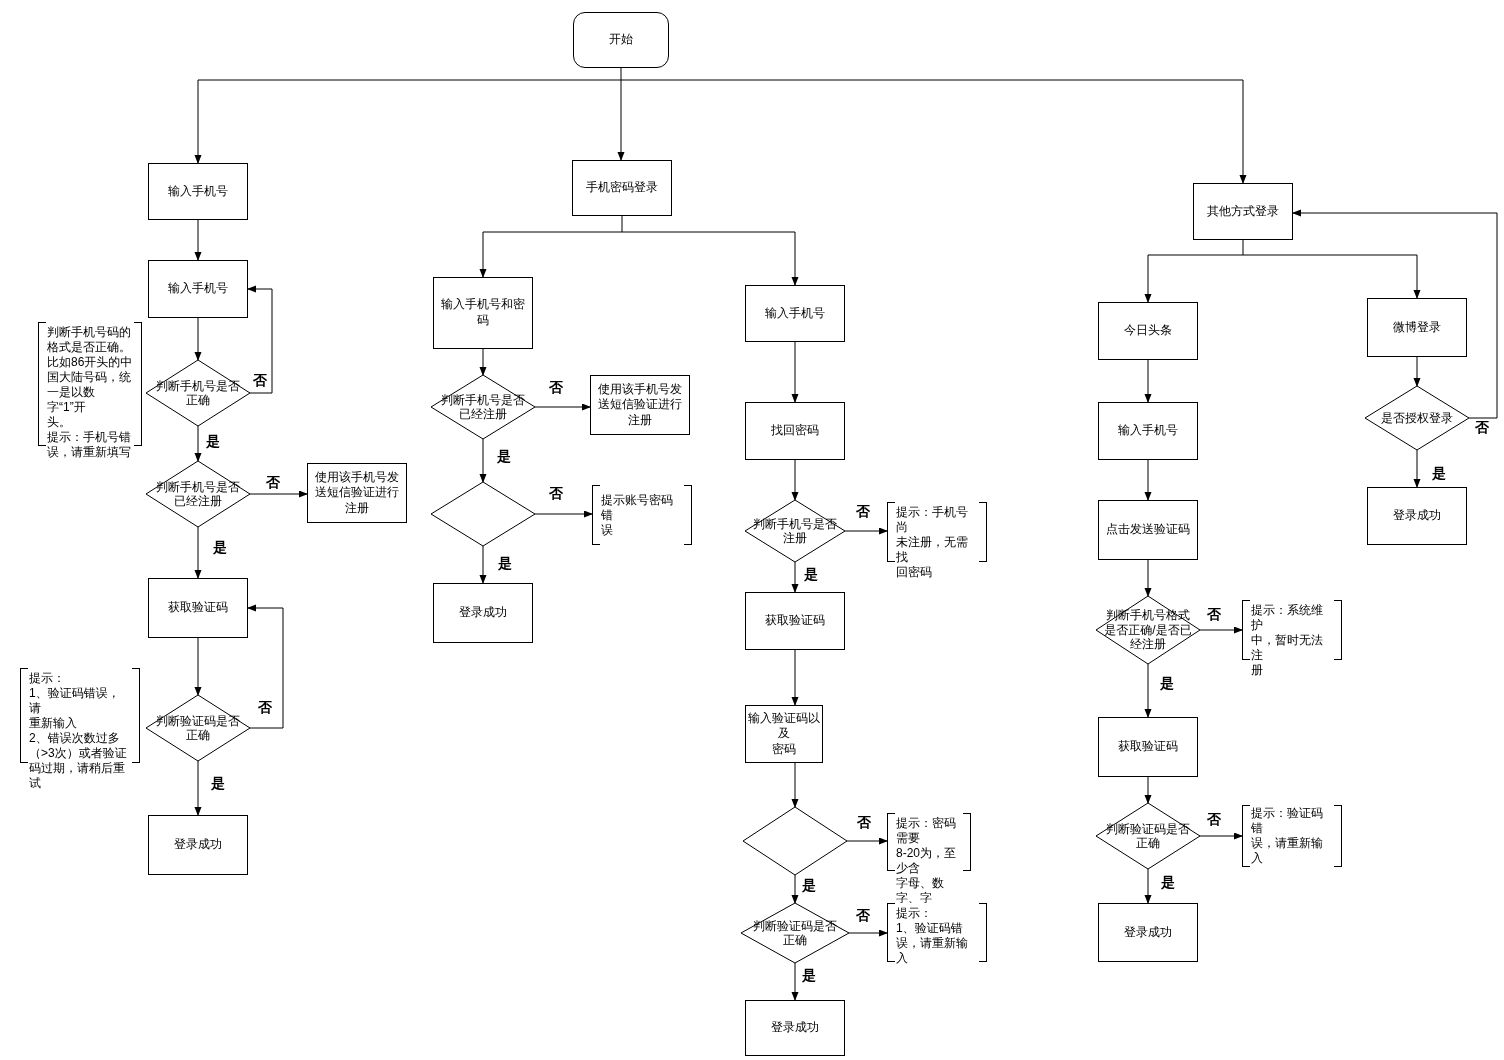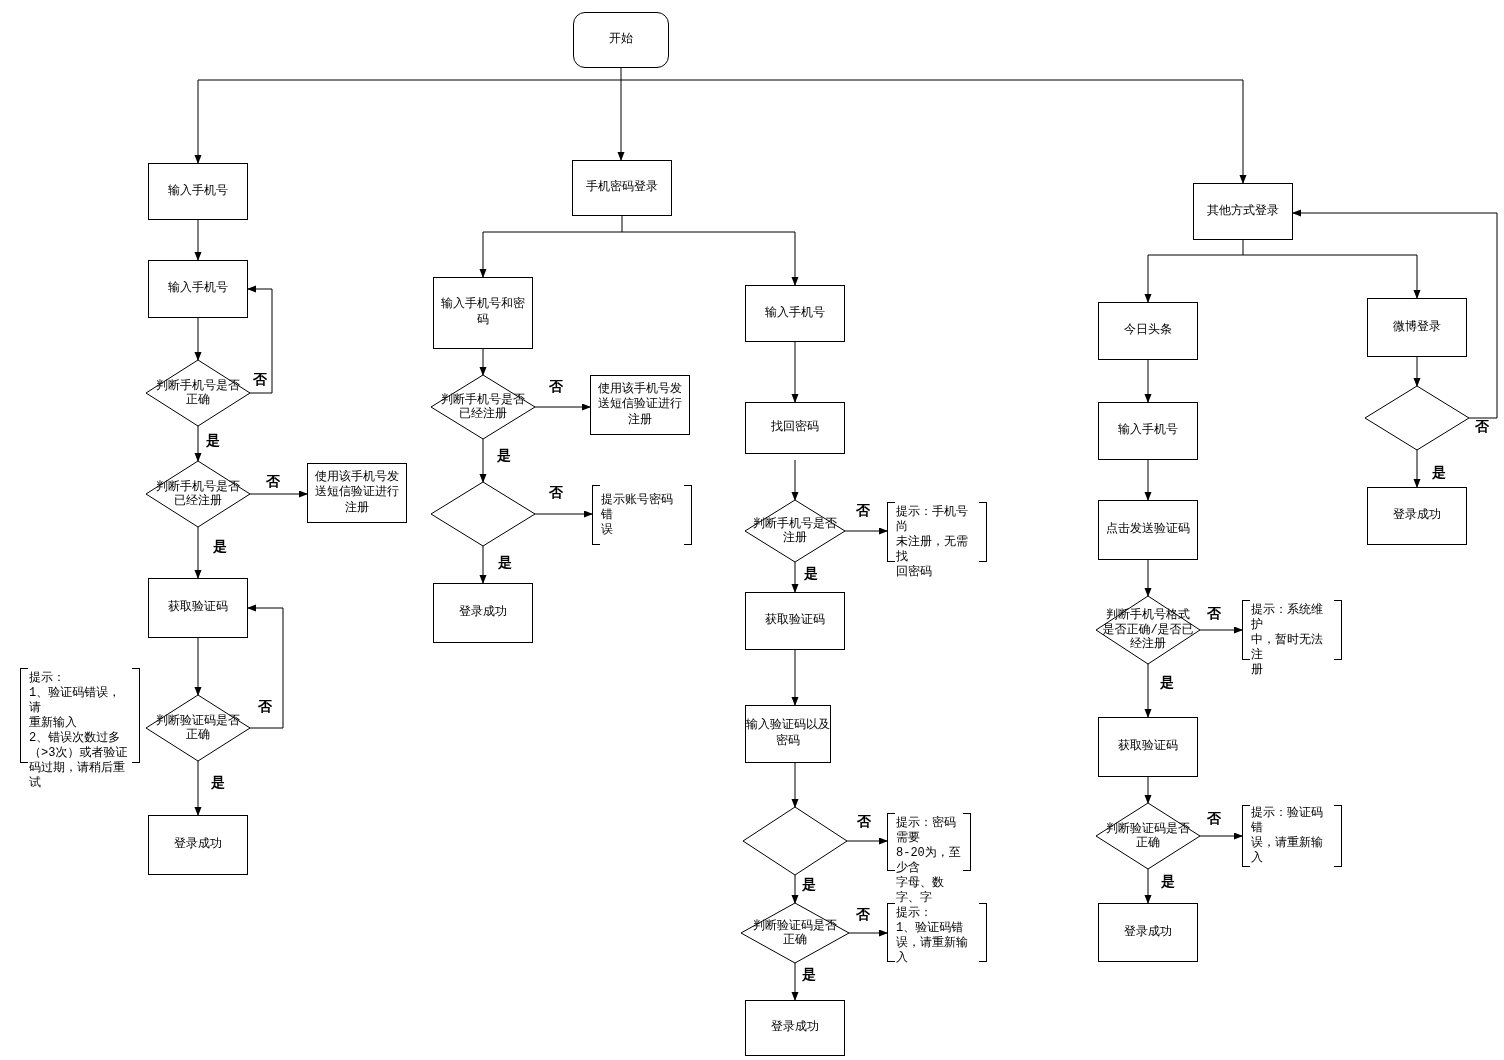--- a/index.html
+++ b/index.html
@@ -1,17 +1,17 @@
 <!DOCTYPE html>
 <html><head>
 <meta charset="utf-8">
 <style>
   html,body{margin:0;padding:0;background:#fff;}
   .canvas{position:relative;width:1504px;height:1060px;background:#fff;overflow:hidden;
-          font-family:Liberation Mono, monospace;color:#000;}
+          font-family:Liberation Sans, sans-serif;color:#000;}
   svg.edges{position:absolute;left:0;top:0;}
   .box{position:absolute;box-sizing:border-box;border:1px solid #000;background:#fff;
        display:flex;align-items:center;justify-content:center;text-align:center;
        font-size:12px;line-height:1.3;white-space:pre-line;}
   .start{border-radius:12px;}
   .dtext{position:absolute;box-sizing:border-box;display:flex;align-items:center;justify-content:center;
          text-align:center;font-size:12px;line-height:1.2;white-space:pre-line;}
   .note{position:absolute;box-sizing:border-box;font-size:12px;line-height:1.25;padding:3px 9px;
         text-align:left;white-space:pre-line;background:#fff;}
   .note::before{content:"";position:absolute;left:0;top:0;bottom:0;width:7px;
@@ -112,23 +112,23 @@
 
   <div class="box" style="left:572px;top:160px;width:100px;height:56px">手机密码登录</div>
   <div class="box" style="left:433px;top:277px;width:100px;height:72px">输入手机号和密
 码</div>
   <div class="box" style="left:590px;top:375px;width:100px;height:60px">使用该手机号发
 送短信验证进行
 注册</div>
   <div class="box" style="left:433px;top:583px;width:100px;height:60px">登录成功</div>
 
   <div class="box" style="left:745px;top:285px;width:100px;height:57px">输入手机号</div>
-  <div class="box" style="left:745px;top:402px;width:100px;height:52px">找回密码</div>
+  <div class="box" style="left:745px;top:402px;width:100px;height:58px">找回密码</div>
   <div class="box" style="left:745px;top:592px;width:100px;height:58px">获取验证码</div>
-  <div class="box" style="left:745px;top:705px;width:86px;height:58px">输入验证码以及
+  <div class="box" style="left:745px;top:705px;width:78px;height:58px">输入验证码以及
 密码</div>
   <div class="box" style="left:745px;top:1000px;width:100px;height:56px">登录成功</div>
 
   <div class="box" style="left:1193px;top:183px;width:100px;height:57px">其他方式登录</div>
   <div class="box" style="left:1098px;top:302px;width:100px;height:58px">今日头条</div>
   <div class="box" style="left:1098px;top:402px;width:100px;height:58px">输入手机号</div>
   <div class="box" style="left:1098px;top:500px;width:100px;height:60px">点击发送验证码</div>
   <div class="box" style="left:1098px;top:717px;width:100px;height:60px">获取验证码</div>
   <div class="box" style="left:1098px;top:903px;width:100px;height:59px">登录成功</div>
   <div class="box" style="left:1367px;top:298px;width:100px;height:59px">微博登录</div>
@@ -144,21 +144,30 @@
 已经注册</div>
   <div class="dtext" style="left:745px;top:500px;width:100px;height:62px">判断手机号是否
 注册</div>
   <div class="dtext" style="left:741px;top:903px;width:108px;height:60px">判断验证码是否
 正确</div>
   <div class="dtext" style="left:1096px;top:596px;width:104px;height:68px">判断手机号格式
 是否正确/是否已
 经注册</div>
   <div class="dtext" style="left:1096px;top:803px;width:104px;height:66px">判断验证码是否
 正确</div>
-
+  <div class="dtext" style="left:1365px;top:386px;width:104px;height:64px">是否授权登录</div>
+
+  <div class="note noteL" style="left:38px;top:322px;width:104px;height:124px">判断手机号码的
+格式是否正确。
+比如86开头的中
+国大陆号码，统
+一是以数字“1”开
+头。
+提示：手机号错
+误，请重新填写</div>
   <div class="note noteL" style="left:20px;top:668px;width:120px;height:95px">提示：
 1、验证码错误，请
 重新输入
 2、错误次数过多
 （&gt;3次）或者验证
 码过期，请稍后重试</div>
   <div class="note" style="left:592px;top:485px;width:100px;height:60px;display:flex;align-items:center;justify-content:center">提示账号密码错
 误</div>
   <div class="note" style="left:887px;top:502px;width:100px;height:60px">提示：手机号尚
 未注册，无需找

